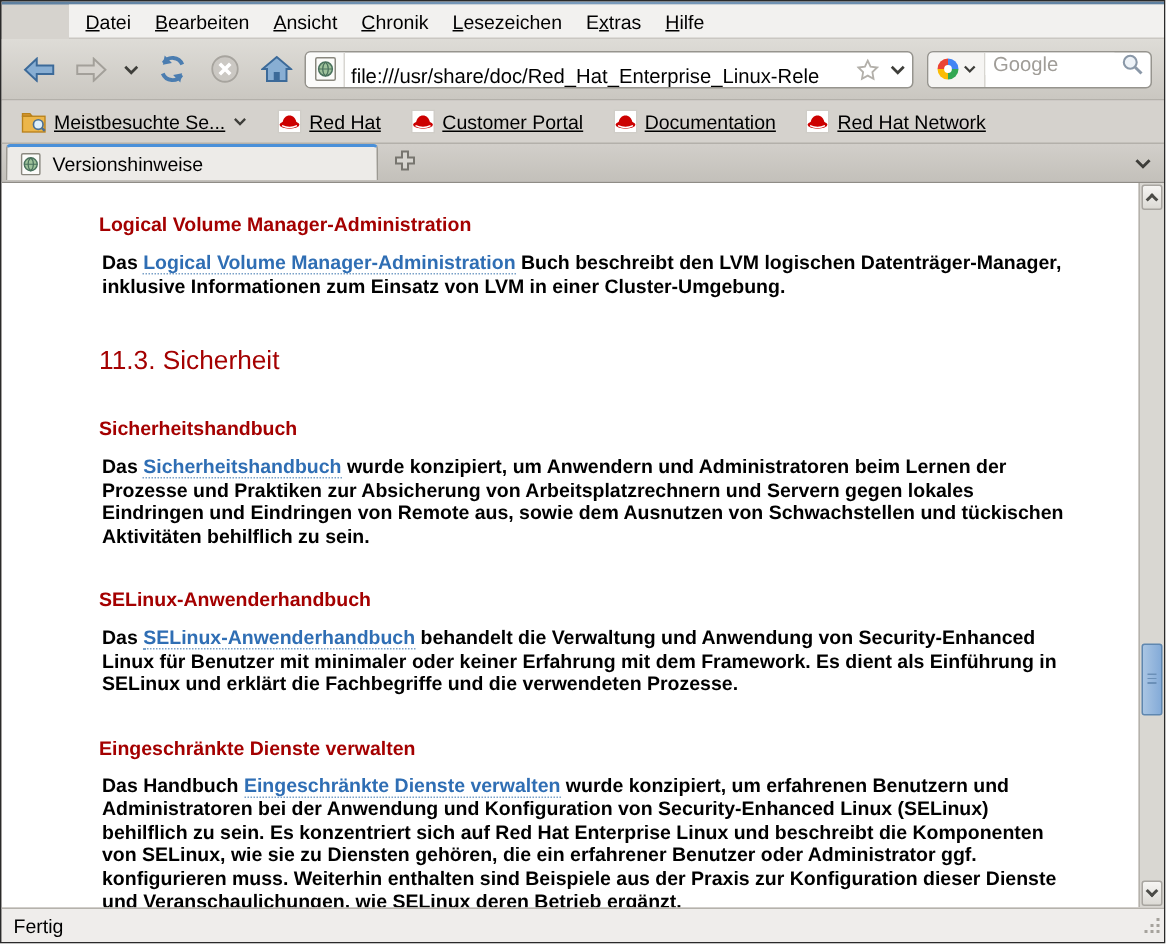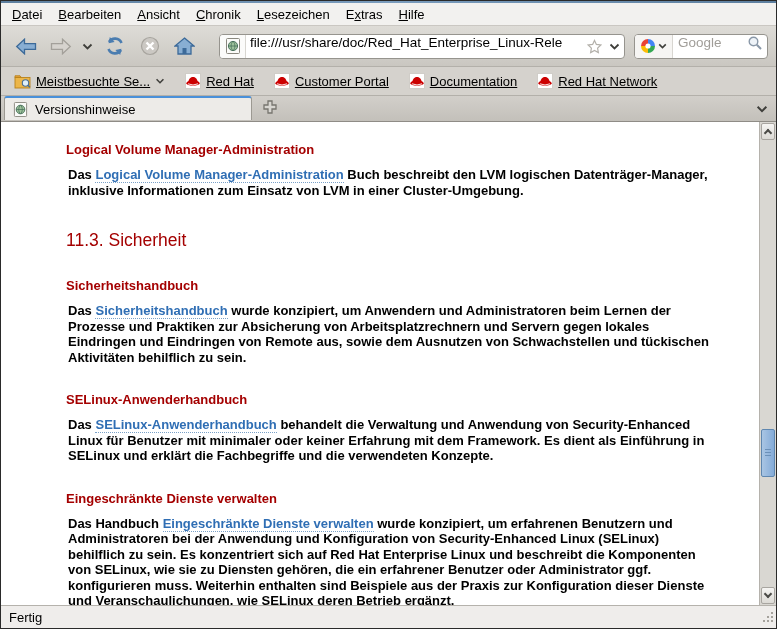--- a/index.html
+++ b/index.html
@@ -16,29 +16,29 @@
   .titlebar{height:27px;flex:0 0 27px;background:linear-gradient(#555555,#353535 45%,#1e1e1e);display:flex;align-items:center;padding:0 7px;border-radius:4px 4px 0 0;}
   .titlebar .app-icon{width:19px;height:19px;flex:0 0 19px;}
   .titlebar-title{flex:1;text-align:center;color:#ffffff;font-weight:bold;font-size:13.5px;letter-spacing:.2px;}
   .win-controls{display:flex;align-items:center;gap:13px;margin-right:3px;}
   .wc{width:12px;height:12px;display:flex;align-items:flex-end;justify-content:center;cursor:default;}
   .wc-min i{display:block;width:9px;height:3px;background:#cfcfcf;}
   .wc-max i{display:block;width:10px;height:9px;border:2px solid #cfcfcf;}
   .titlebar-accent{height:2px;flex:0 0 2px;background:linear-gradient(90deg,#5d7f9f,#7a9cbd 50%,#5d7f9f);}
 
   
-  .menubar{height:23px;flex:0 0 23px;background:#f2f1ef;display:flex;align-items:center;padding:0 3px;font-size:13px;border-bottom:1px solid #cac7c2;}
+  .menubar{height:23px;flex:0 0 23px;background:#f2f1ef;display:flex;align-items:center;padding:0 3px;font-size:13px;border-bottom:1px solid #cac7c2;margin-left:45px;}
   .menu-item{padding:3px 8px;cursor:default;}
   .menu-item u{text-decoration:underline;}
 
   
   .toolbar{height:41px;flex:0 0 41px;background:linear-gradient(#dedcd7,#cac7c1);display:flex;align-items:center;padding:0 8px;border-bottom:1px solid #b3b0aa;}
   .tb-btn{width:33px;height:31px;display:flex;align-items:center;justify-content:center;border-radius:3px;margin-right:2px;}
   .tb-btn.small{width:17px;}
-  .urlbar{flex:0 0 406px;height:25px;background:#ffffff;border:1px solid #96948e;border-radius:4px;display:flex;align-items:flex-start;margin:0 4px 0 16px;overflow:hidden;}
+  .urlbar{flex:0 0 406px;height:25px;background:#ffffff;border:1px solid #96948e;border-radius:4px;display:flex;align-items:flex-end;margin:0 4px 0 0;overflow:hidden;}
   .urlbar-favicon{width:26px;height:100%;display:flex;align-items:center;justify-content:center;border-right:1px solid #d8d6d1;background:#fbfbfa;}
   .urlbar input{flex:1;border:none;outline:none;font-size:13.5px;padding:0 4px;min-width:0;font-family:"Liberation Sans","DejaVu Sans",sans-serif;color:#000;background:transparent;}
   .urlbar-star,.urlbar-chevron{display:flex;align-items:center;justify-content:center;width:20px;height:100%;}
   .searchbar{flex:1;height:25px;background:#ffffff;border:1px solid #96948e;border-radius:4px;display:flex;align-items:flex-start;margin-left:5px;overflow:hidden;}
   .search-engine{display:flex;align-items:center;gap:2px;padding:0 5px;height:100%;border-right:1px solid #d8d6d1;background:#f6f5f3;}
   .searchbar input{flex:1;border:none;outline:none;font-size:13.5px;padding:0 5px;min-width:0;color:#000;font-family:"Liberation Sans","DejaVu Sans",sans-serif;}
   .searchbar input::placeholder{color:#a09d98;}
   .search-go{width:24px;display:flex;align-items:center;justify-content:center;}
 
   
@@ -251,21 +251,21 @@
 
       <h3 class="doc-subheading first">Logical Volume Manager-Administration</h3>
       <p class="doc-para"><span>Das </span><a class="doc-link">Logical Volume Manager-Administration</a><span> Buch beschreibt den LVM logischen Datenträger-Manager, inklusive Informationen zum Einsatz von LVM in einer Cluster-Umgebung.</span></p>
 
       <h2 class="doc-heading">11.3. Sicherheit</h2>
 
       <h3 class="doc-subheading">Sicherheitshandbuch</h3>
       <p class="doc-para"><span>Das </span><a class="doc-link">Sicherheitshandbuch</a><span> wurde konzipiert, um Anwendern und Administratoren beim Lernen der Prozesse und Praktiken zur Absicherung von Arbeitsplatzrechnern und Servern gegen lokales Eindringen und Eindringen von Remote aus, sowie dem Ausnutzen von Schwachstellen und tückischen Aktivitäten behilflich zu sein.</span></p>
 
       <h3 class="doc-subheading">SELinux-Anwenderhandbuch</h3>
-      <p class="doc-para"><span>Das </span><a class="doc-link">SELinux-Anwenderhandbuch</a><span> behandelt die Verwaltung und Anwendung von Security-Enhanced Linux für Benutzer mit minimaler oder keiner Erfahrung mit dem Framework. Es dient als Einführung in SELinux und erklärt die Fachbegriffe und die verwendeten Konzepte.</span></p>
+      <p class="doc-para"><span>Das </span><a class="doc-link">SELinux-Anwenderhandbuch</a><span> behandelt die Verwaltung und Anwendung von Security-Enhanced Linux für Benutzer mit minimaler oder keiner Erfahrung mit dem Framework. Es dient als Einführung in SELinux und erklärt die Fachbegriffe und die verwendeten Prozesse.</span></p>
 
       <h3 class="doc-subheading">Eingeschränkte Dienste verwalten</h3>
       <p class="doc-para"><span>Das Handbuch </span><a class="doc-link">Eingeschränkte Dienste verwalten</a><span> wurde konzipiert, um erfahrenen Benutzern und Administratoren bei der Anwendung und Konfiguration von Security-Enhanced Linux (SELinux) behilflich zu sein. Es konzentriert sich auf Red Hat Enterprise Linux und beschreibt die Komponenten von SELinux, wie sie zu Diensten gehören, die ein erfahrener Benutzer oder Administrator ggf. konfigurieren muss. Weiterhin enthalten sind Beispiele aus der Praxis zur Konfiguration dieser Dienste und Veranschaulichungen, wie SELinux deren Betrieb ergänzt.</span></p>
 
     </div>
 
     <div class="scrollbar">
       <span class="sb-btn sb-up">
           <i class="chev chev-up"></i>
         </span>

